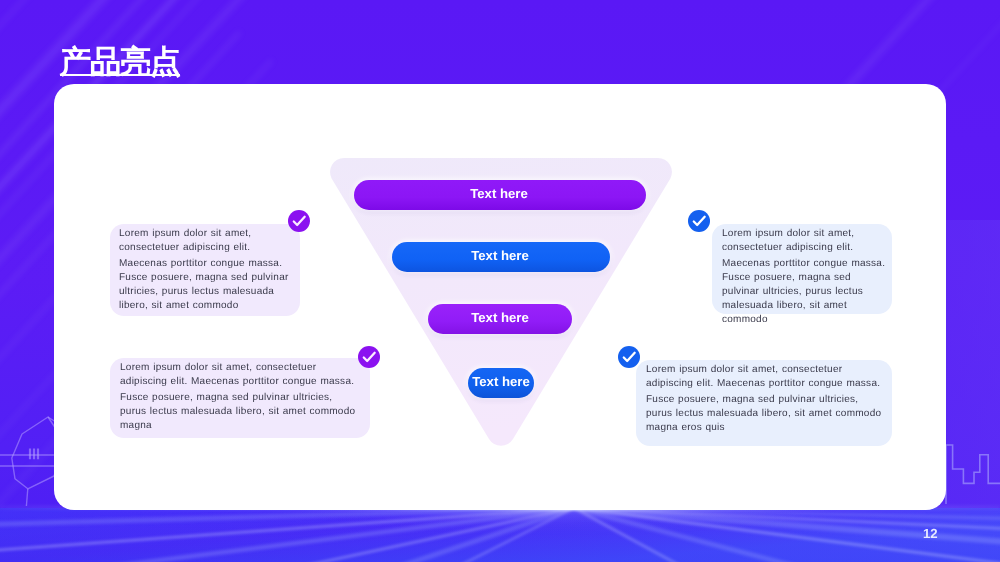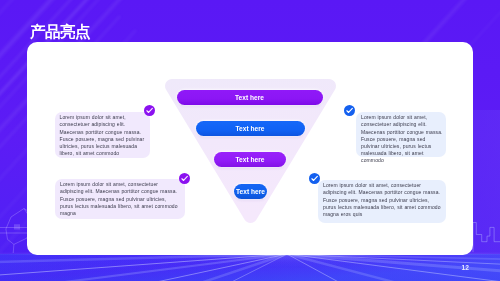--- a/index.html
+++ b/index.html
@@ -3,21 +3,21 @@
 <meta charset="utf-8">
 <style>
   html,body{margin:0;padding:0;background:#fff;}
   body{width:500px;height:281px;overflow:hidden;
        font-family:"Liberation Sans","DejaVu Sans",sans-serif;
        -webkit-font-smoothing:antialiased;}
   .slide{position:relative;width:500px;height:281px;overflow:hidden;background:#5219f5;}
   .bg{position:absolute;left:0;top:0;width:500px;height:281px;}
 
   .title{position:absolute;left:30px;top:24px;color:#ffffff;font-size:15.6px;font-weight:700;
-         letter-spacing:-0.6px;line-height:1;white-space:nowrap;}
+         letter-spacing:-0.6px;line-height:1;white-space:nowrap;text-decoration:underline;}
   .pageno{position:absolute;left:461.5px;top:265.3px;color:#e7eaff;font-size:6.6px;font-weight:700;line-height:1;}
 
   .card{position:absolute;left:26.5px;top:41.6px;width:446.6px;height:213px;background:#ffffff;border-radius:10px;}
 
   .funnelwrap{position:absolute;left:165px;top:79px;width:171px;height:146px;}
   .pill{position:absolute;display:flex;align-items:center;justify-content:center;
         color:#fff;font-weight:700;border-radius:99px;box-sizing:border-box;white-space:nowrap;
         box-shadow:0 0 2.4px 0.8px rgba(255,255,255,.85), 0 1.2px 2.2px rgba(90,40,180,.18);}
 
   .tbox{position:absolute;box-sizing:border-box;border-radius:7px;

